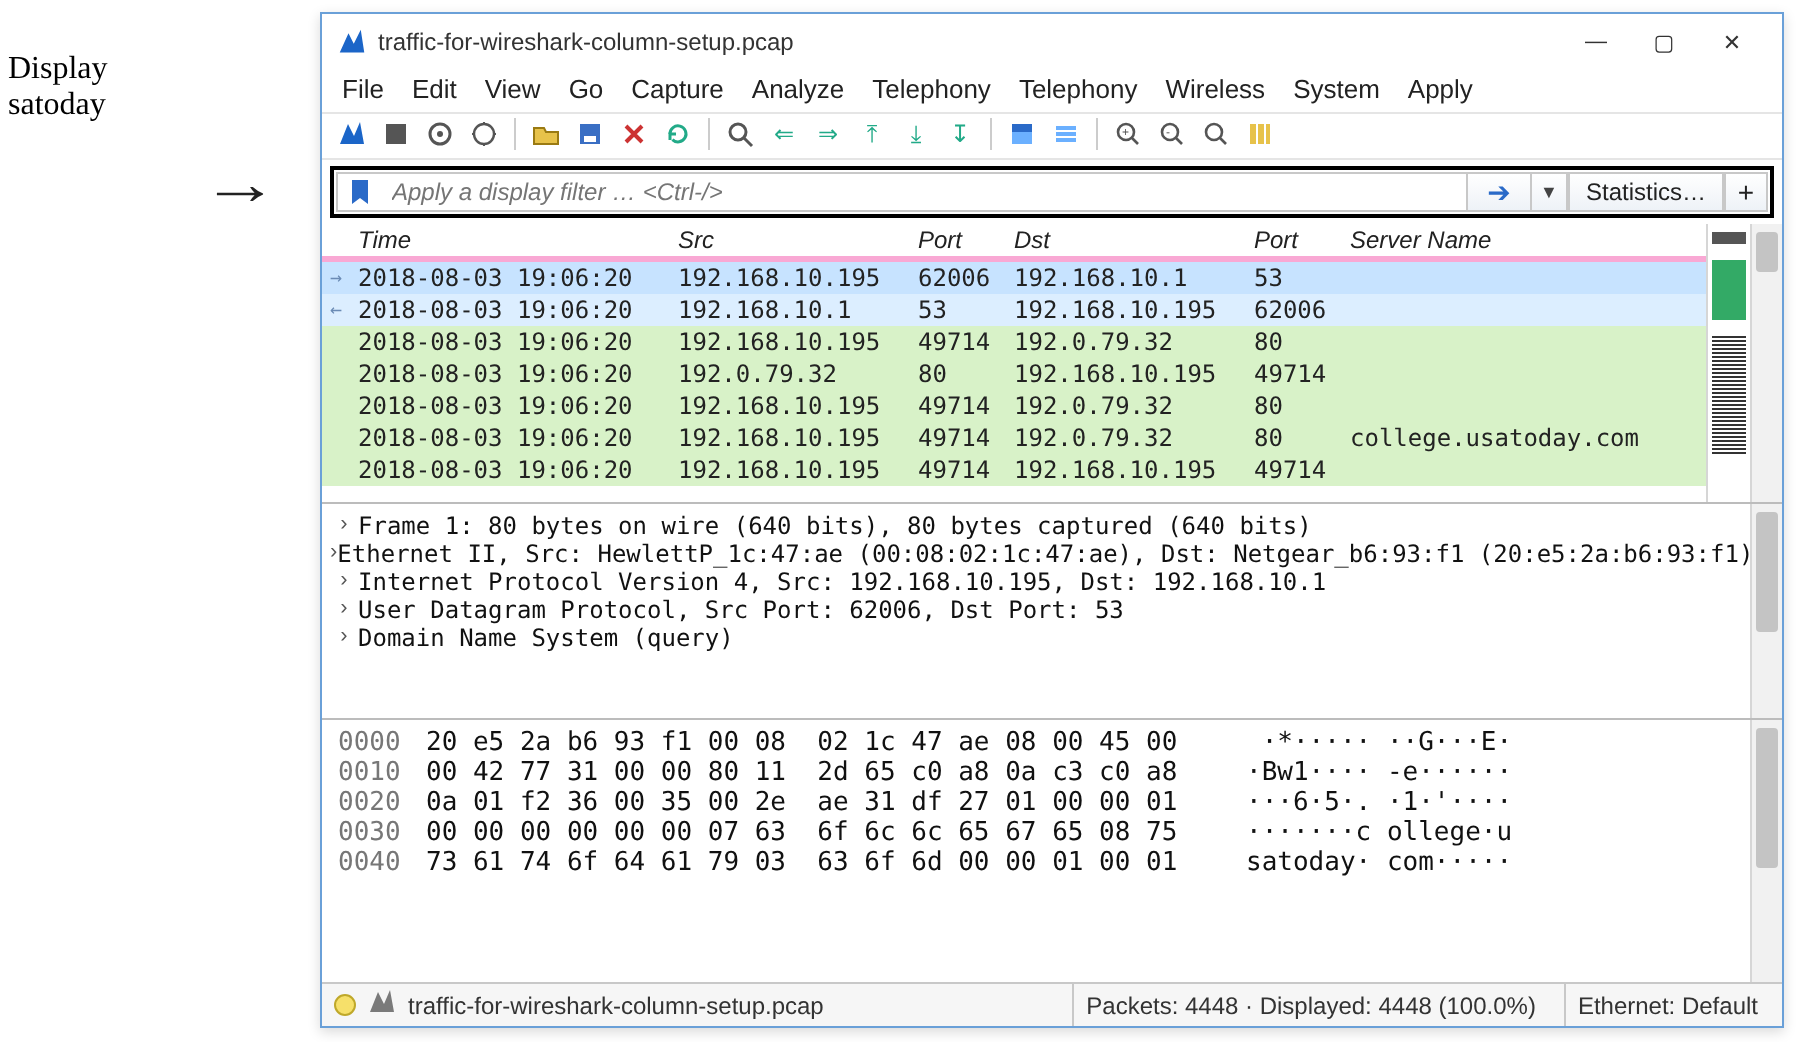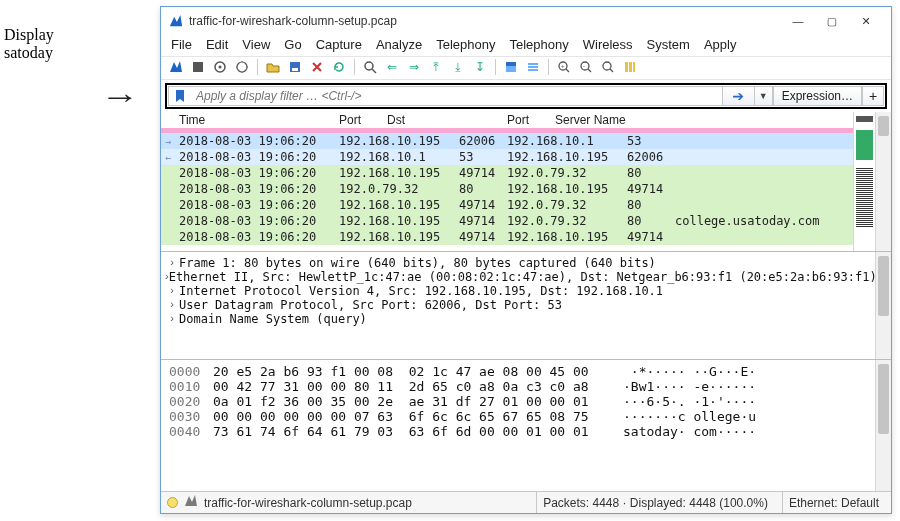--- a/index.html
+++ b/index.html
@@ -142,24 +142,25 @@
   }
   .pkt-pane {
     display: flex;
     border-bottom: 1px solid #bcbcbc;
     height: 140px;
   }
   .pkt-table { flex: 1; overflow: hidden; font-family: "DejaVu Sans Mono","Consolas",monospace; font-size:12px; }
   .pkt-head {
     display:flex;
     background:#fff;
-    border-bottom:5px solid #f9a8d4;
+    border-bottom:3px solid #f9a8d4;
     font-family: "Segoe UI", sans-serif;
     font-size:12px;
     color:#222;
+    font-style:italic;
   }
   .pkt-head div, .pkt-row div.c {
     padding: 1px 4px;
     white-space: nowrap;
     overflow: hidden;
   }
   .c-time{width:160px}
   .c-src{width:120px}
   .c-sport{width:48px}
   .c-dst{width:120px}
@@ -368,30 +369,31 @@
   <div class="filterrow">
     <div class="filterbox-wrap">
       <div class="bm">
         <svg width="12" height="14" viewBox="0 0 12 14">
             <path d="M2 1h8v12l-4-3-4 3z" fill="#2a6ac8"></path>
           </svg>
       </div>
       <input class="filter-input" placeholder="Apply a display filter … &lt;Ctrl-/&gt;" style="">
       <div class="go-btn">➔</div>
       <div class="dd-btn">▼</div>
-      <div class="expr-btn">Expression…</div>
+      <div class="expr-btn">Statistics…</div>
       <div class="plus-btn">+</div>
     </div>
   </div>
 
   <div class="pkt-pane">
     <div class="pkt-table">
       <div class="pkt-head">
         <div class="row-marker"></div>
         <div class="c c-time">Time</div>
+        <div class="c c-src">Src</div>
         <div class="c c-sport">Port</div>
         <div class="c c-dst">Dst</div>
         <div class="c c-dport">Port</div>
         <div class="c c-sname">Server Name</div>
       </div>
       <div id="pkt-rows">
           <div class="pkt-row sel1">
             <div class="row-marker">→</div>
             <div class="c c-time">2018-08-03 19:06:20</div>
             <div class="c c-src">192.168.10.195</div>

